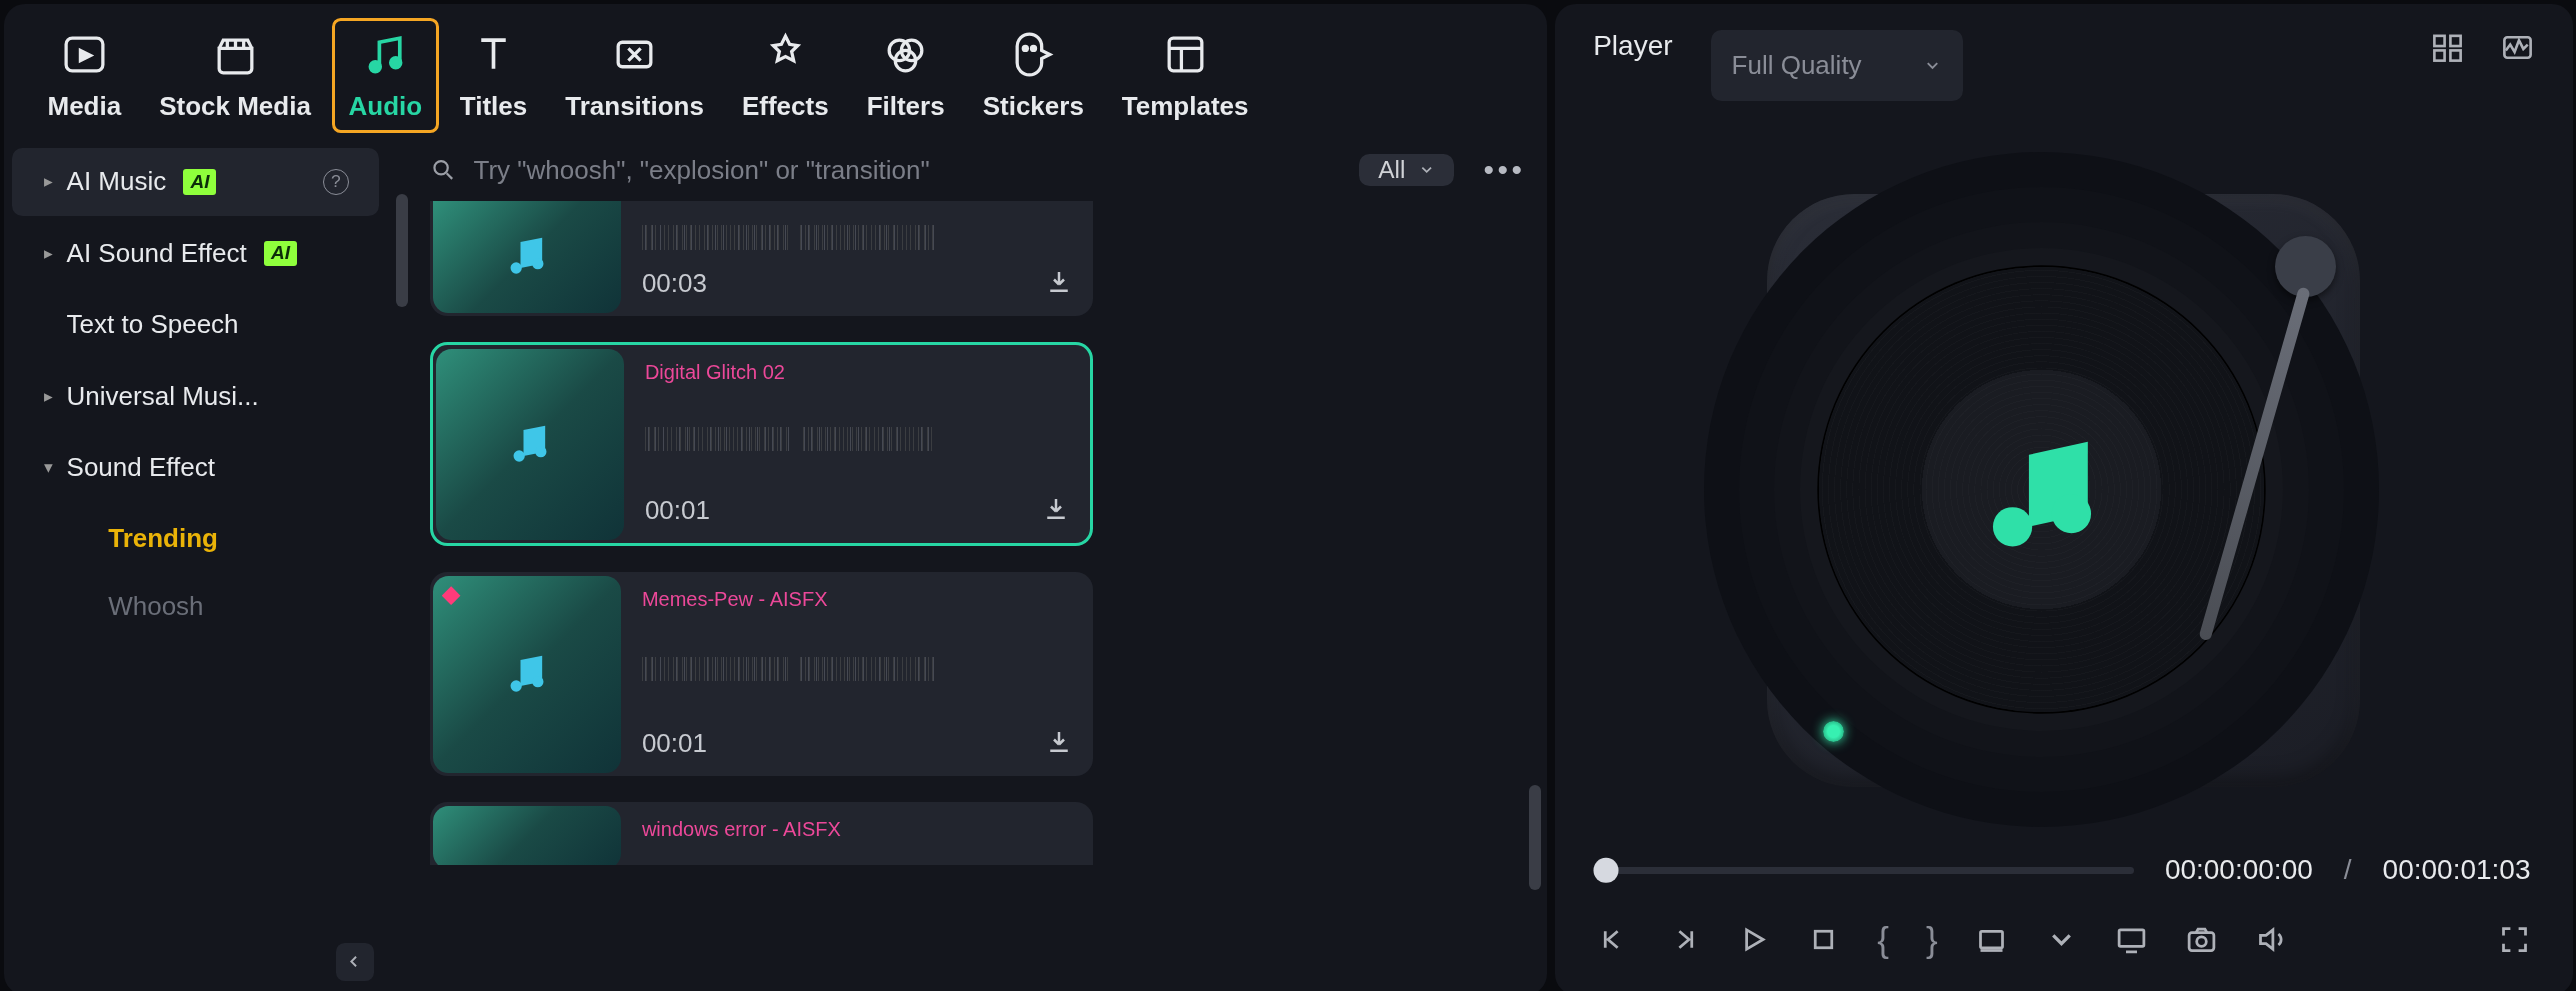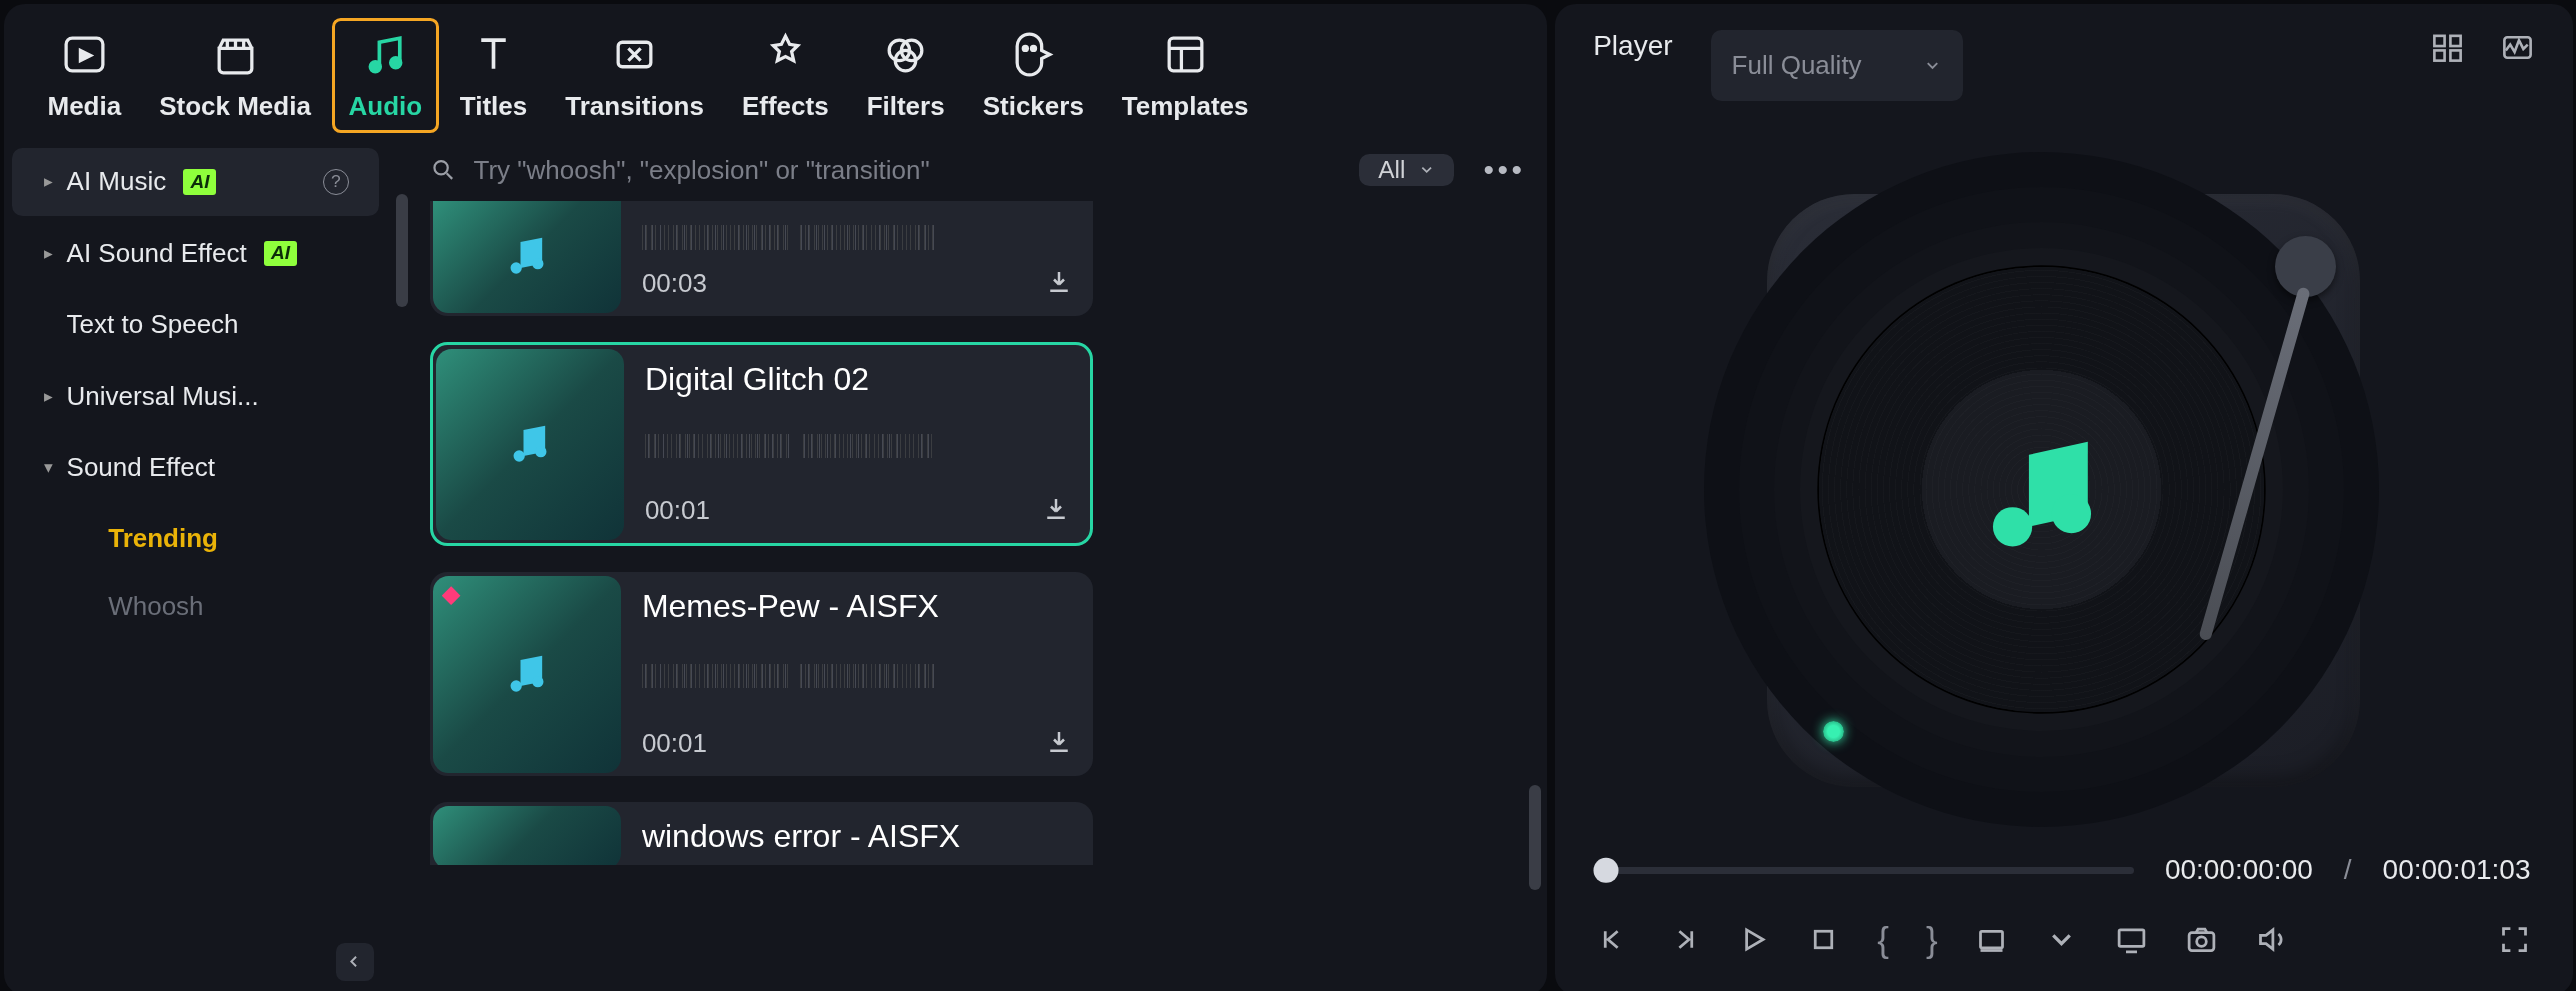--- a/index.html
+++ b/index.html
@@ -219,21 +219,21 @@
     color:#ff3b7a; font-size:24.4px;
   }
   .music-icon-sm svg { width:52px; height:52px; }
   .card-body {
     flex:1;
     display:flex;
     flex-direction:column;
     justify-content:space-between;
     padding: 15.7px 19px 15.7px 17.4px;
   }
-  .card-title { font-size: 32px; color:#ffffff; }
+  .card-title { font-size: 20px; color:#ec4899; }
   .wave {
     height: 24.4px;
     margin: 8.7px 0;
     background:
       repeating-linear-gradient(90deg, #555 0 0.9px, transparent 0.9px 4.4px),
       repeating-linear-gradient(90deg, transparent 0 2.6px, #6a6e78 2.6px 3.5px, transparent 3.5px 7.8px);
     opacity: .5;
     mask: linear-gradient(90deg, black 0 40%, transparent 40% 43%, black 43% 80%, transparent 80%);
     width: 85%;
   }

